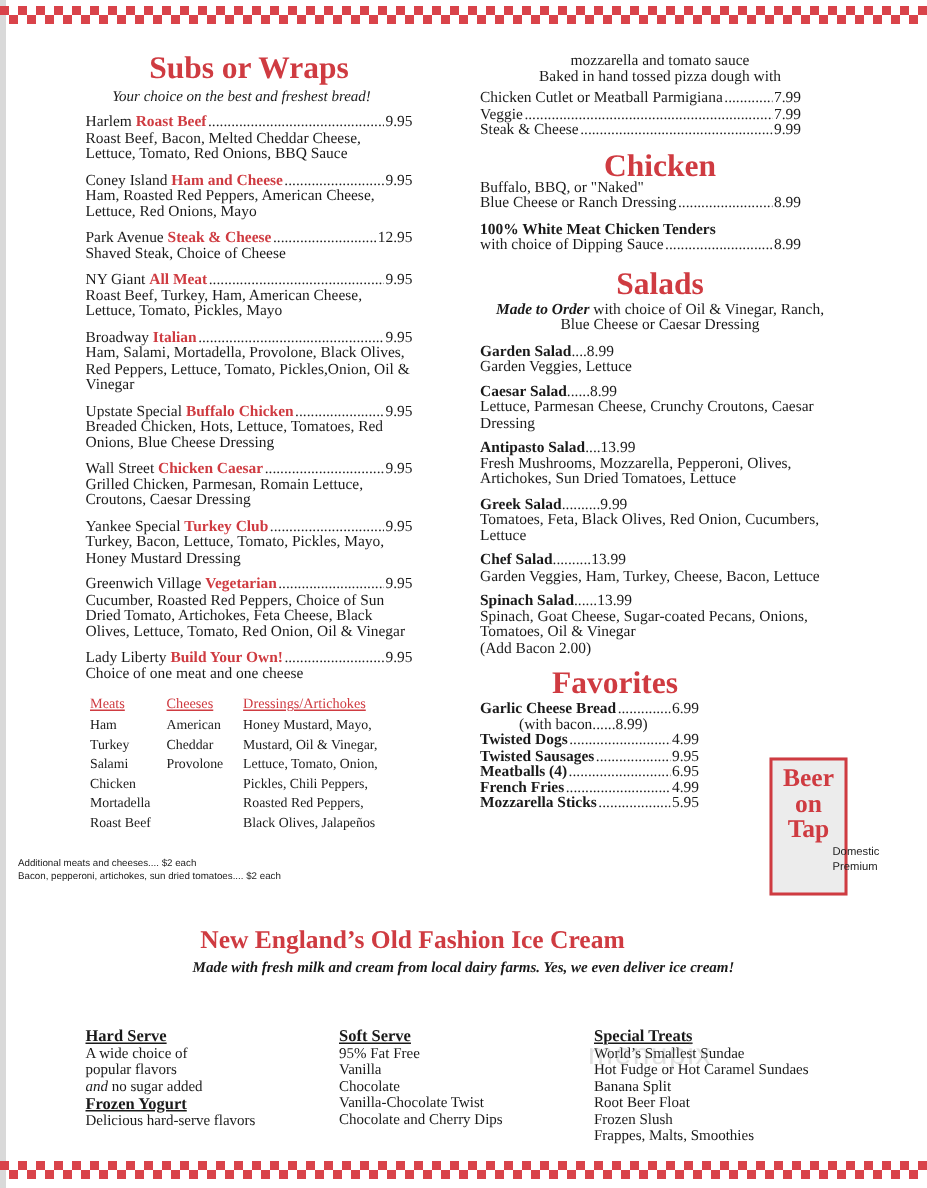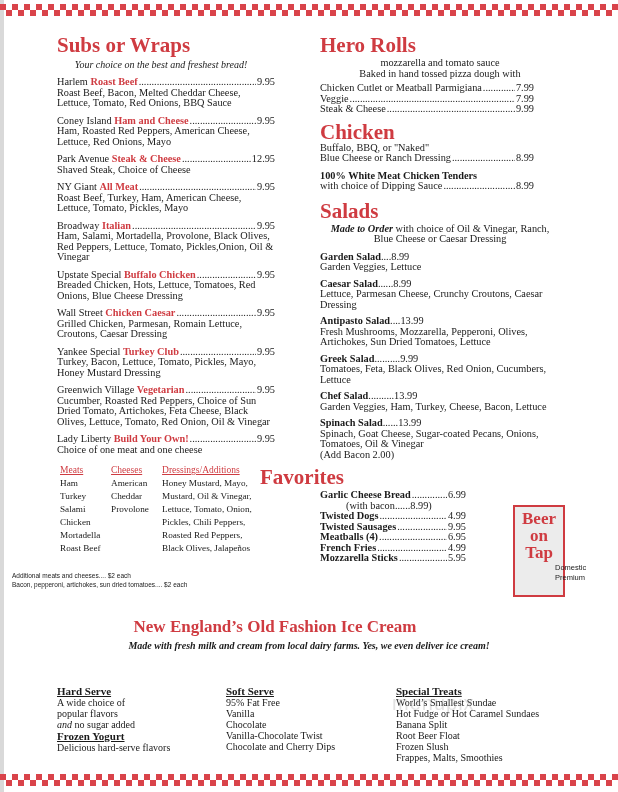--- a/index.html
+++ b/index.html
@@ -11,21 +11,21 @@
   }
   .leftshade { position:absolute; left:0; top:0; width:4px; height:792px; background:#d9d9d9; }
   .checker { position:absolute; left:0; width:618px; height:12px; }
   .checker-top { top:4px; }
   .checker-bottom { top:774px; }
   .checker .row { height:6px; width:100%; }
   .checker .r1 { background-image:linear-gradient(90deg,#d9434a 0 6px, transparent 6px 12px); background-size:12px 6px; }
   .checker .r2 { background-image:linear-gradient(90deg,transparent 0 6px, #d9434a 6px 12px); background-size:12px 6px; }
 
   .red { color:#cf3b41; }
-  .h1 { font-weight:bold; color:#cf3b41; text-align:left; font-size:21px; line-height:22px; margin:0; }
+  .h1 { font-weight:bold; color:#cf3b41; text-align:center; font-size:21px; line-height:22px; margin:0; }
   .abs { position:absolute; }
 
   
   #left { left:57px; top:34px; width:218px; }
   #left .tagline { text-align:center; font-style:italic; font-size:10px; margin:3px 0 7px; margin-left:-20px; margin-right:-10px; }
   .sub { margin-bottom:7px; font-size:10.3px; line-height:10.5px; }
   .sub .head { display:flex; white-space:nowrap; }
   .sub .name .red { font-weight:bold; }
   .dots { flex:1; overflow:hidden; white-space:nowrap; margin:0 1px; }
   .dots::after { content:"................................................................................................................"; }
@@ -179,39 +179,38 @@
   </div>
   <div class="col c2">
     <h4>Cheeses</h4>
     <div id="cheeses-list">
         <div>American</div>
         <div>Cheddar</div>
         <div>Provolone</div>
       </div>
   </div>
   <div class="col c3">
-    <h4>Dressings/Additions</h4>
+    <h4>Dressings/Artichokes</h4>
     <div id="dressings-list">
         <div>Honey Mustard, Mayo,</div>
         <div>Mustard, Oil &amp; Vinegar,</div>
         <div>Lettuce, Tomato, Onion,</div>
         <div>Pickles, Chili Peppers,</div>
         <div>Roasted Red Peppers,</div>
         <div>Black Olives, Jalapeños</div>
       </div>
   </div>
 </div>
 
 <div id="addnotes" class="abs">
   <div>Additional meats and cheeses.... $2 each</div>
   <div>Bacon, pepperoni, artichokes, sun dried tomatoes.... $2 each</div>
 </div>
 
 <div id="right" class="abs">
-  <div class="h1">Hero Rolls</div>
   <div class="center" style="margin-top:2px">
     <div>mozzarella and tomato sauce</div>
     <div>Baked in hand tossed pizza dough with</div>
   </div>
   <div style="margin-top:4px; width:214px" id="hero-list">
       <div class="rline">
         <span>Chicken Cutlet or Meatball Parmigiana</span>
         <span class="dots"></span>
         <span>7.99</span>
       </div>

